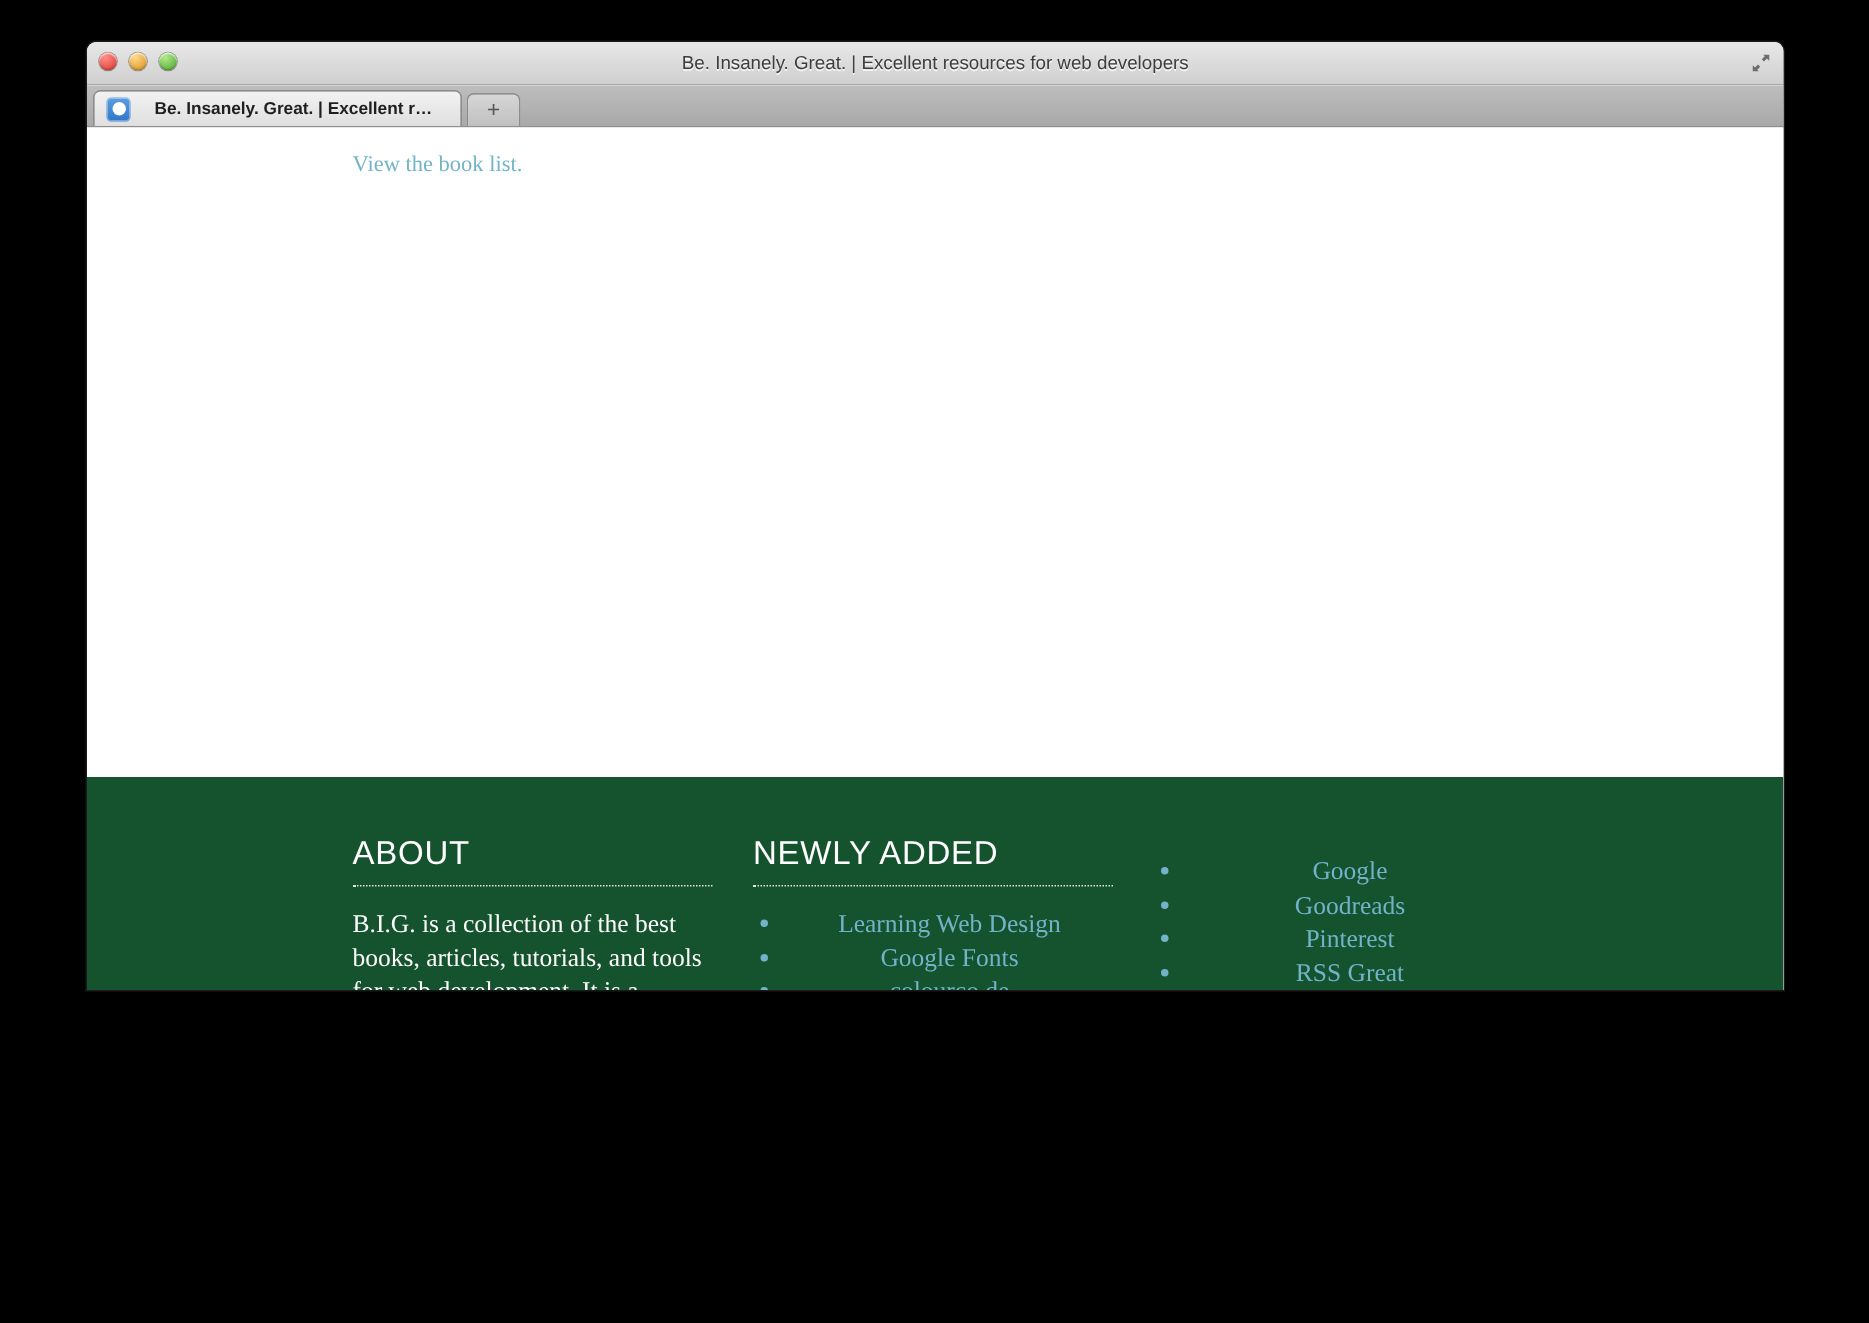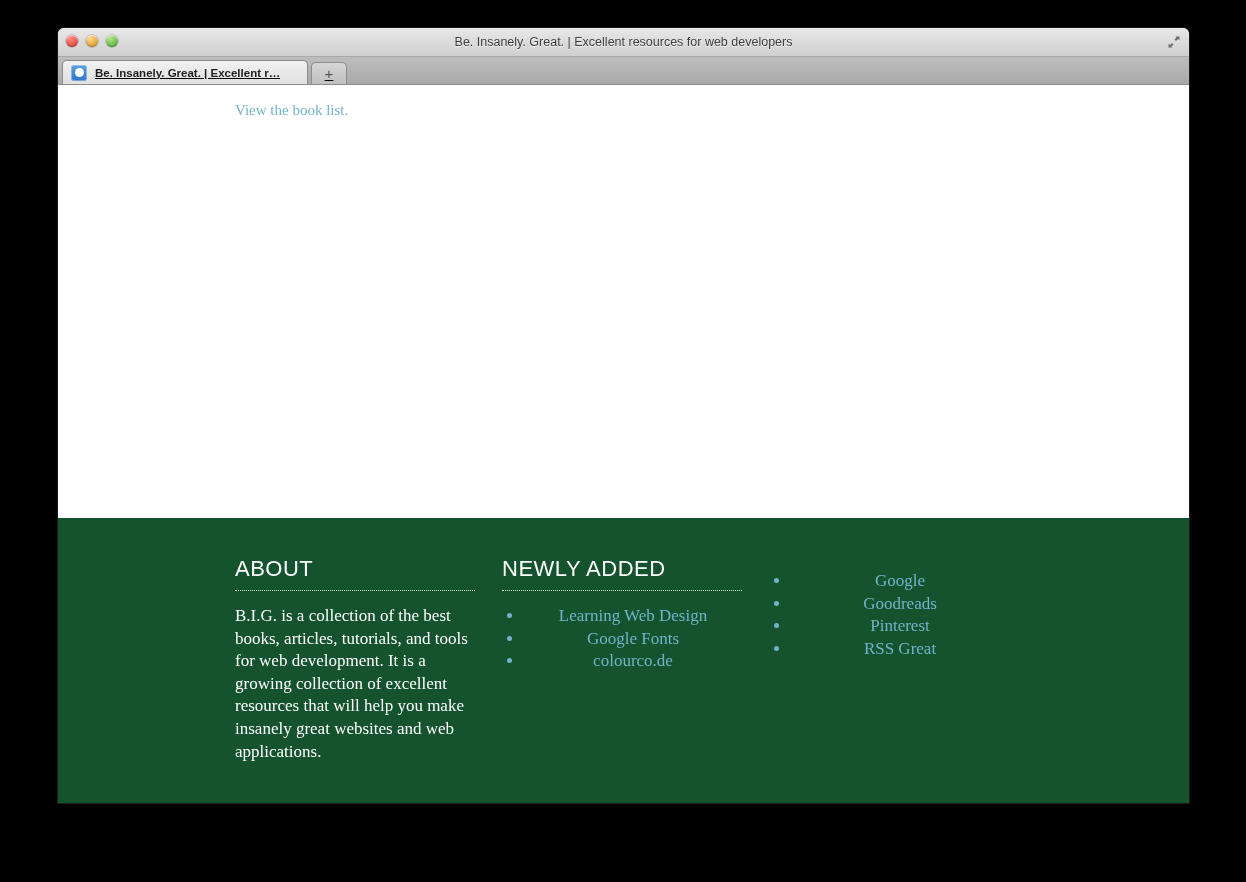--- a/index.html
+++ b/index.html
@@ -13,26 +13,25 @@
     overflow: hidden;
     font-family: "Liberation Sans", sans-serif;
   }
 
   
   .browser-window {
     position: absolute;
     left: 58px;
     top: 28px;
     width: 1131px;
-    height: 775px;
+    height: 632px;
     background: #ffffff;
     border-radius: 6px 6px 0 0;
     box-shadow: 0 0 0 1px #1a1a1a;
     overflow: hidden;
-    text-decoration: underline;
   }
 
   
   .titlebar {
     position: relative;
     height: 28px;
     background: linear-gradient(#e8e8e8, #cfcfcf);
     border-bottom: 1px solid #a8a8a8;
     border-radius: 6px 6px 0 0;
   }
@@ -109,21 +108,21 @@
     justify-content: center;
     flex: 0 0 auto;
   }
   .tab-favicon .glyph {
     width: 9px;
     height: 9px;
     border-radius: 50%;
     background: #ffffff;
   }
   .tab-label {
-    margin-left: 8px;
+    margin-left: 16px;
     font-size: 11.5px;
     font-weight: bold;
     color: #1f1f1f;
     white-space: nowrap;
     overflow: hidden;
     text-overflow: ellipsis;
     font-family: "Liberation Sans", sans-serif;
   }
   .newtab {
     margin-left: 3px;

